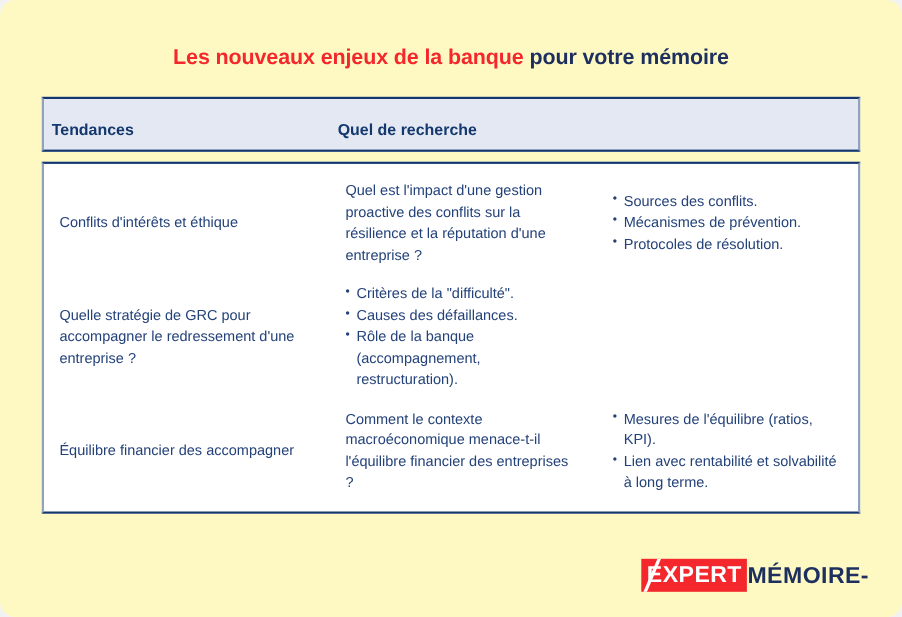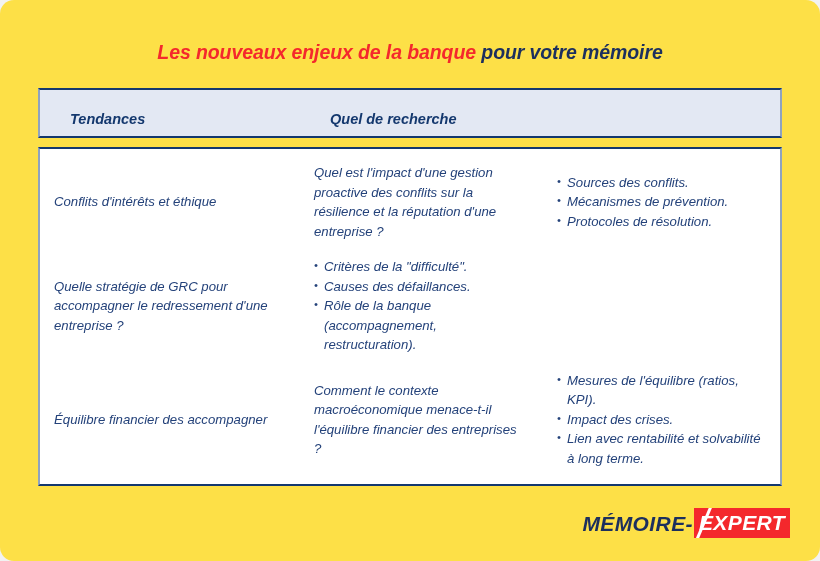--- a/index.html
+++ b/index.html
@@ -10,25 +10,24 @@
   body {
     width: 820px;
     height: 561px;
     font-family: "Liberation Sans", sans-serif;
     overflow: hidden;
   }
   #page {
     position: relative;
     width: 820px;
     height: 561px;
-    background: #fde047;
+    background: #fef9c3;
     border-radius: 14px;
     box-sizing: border-box;
     overflow: hidden;
-    font-style: italic;
   }
 
   
   #title {
     position: absolute;
     left: 0;
     top: 28px;
     width: 820px;
     text-align: center;
     font-size: 19.5px;
@@ -59,21 +58,21 @@
     border-left: 2px solid #8fa3c0;
     border-right: 2px solid #8fa3c0;
     box-sizing: border-box;
     height: 50px;
     align-items: center;
   }
   #table-header .cell {
     color: #14386e;
     font-size: 14.5px;
     font-weight: bold;
-    padding-left: 30px;
+    padding-left: 7px;
     box-sizing: border-box;
     margin-top: 12px;
   }
 
   #table-body {
     margin-top: 9px;
     border-top: 2px solid #14386e;
     border-bottom: 2px solid #14386e;
     border-left: 2px solid #8fa3c0;
     border-right: 2px solid #8fa3c0;
@@ -195,30 +194,29 @@
           </ul>
         </div>
       </div>
 
       <div class="data-row row-grid">
         <div class="cell cell-trend">Équilibre financier des accompagner</div>
         <div class="cell cell-problem">Comment le contexte macroéconomique menace-t-il l'équilibre financier des entreprises ?</div>
         <div class="cell cell-axes">
           <ul class="bullets">
             <li>Mesures de l'équilibre (ratios, KPI).</li>
-            <li>Impact des crises.</li>
             <li>Lien avec rentabilité et solvabilité à long terme.</li>
           </ul>
         </div>
       </div>
 
     </div>
   </div>
 
   <div id="logo">
-    <span id="logo-memoire">MÉMOIRE-</span>
     <span id="logo-expert-box">
       <span id="logo-slash"></span>
       <span id="logo-expert-text">EXPERT</span>
     </span>
+    <span id="logo-memoire">MÉMOIRE-</span>
   </div>
 
 </div>
 
 </body></html>

